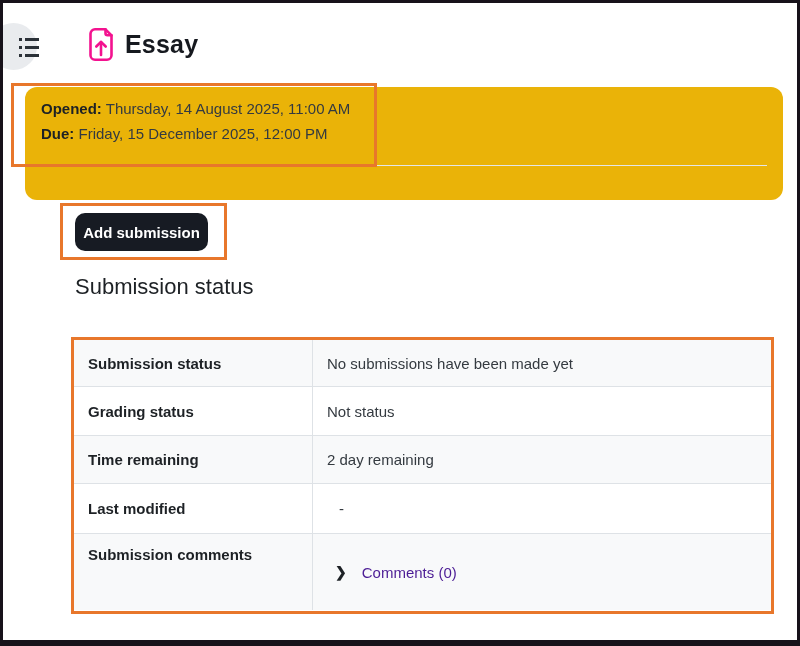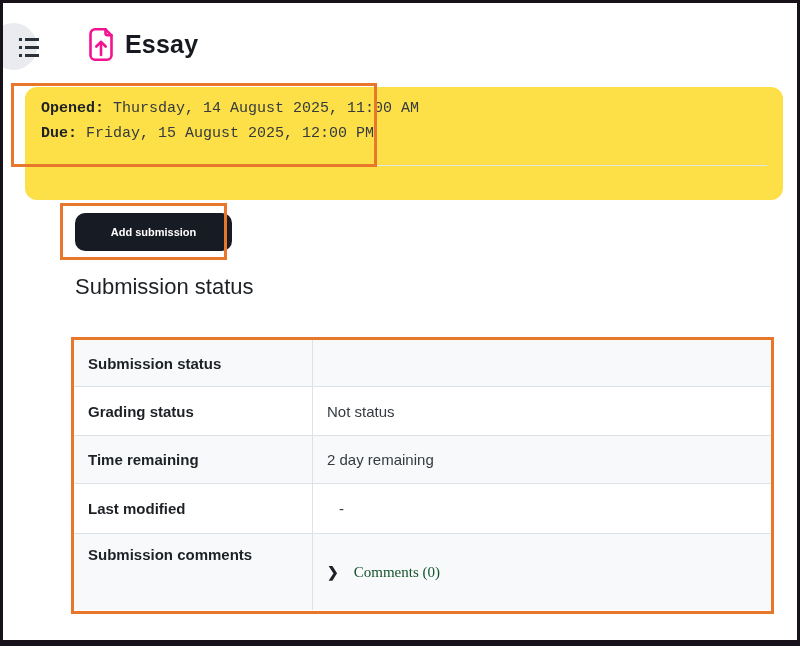--- a/index.html
+++ b/index.html
@@ -33,43 +33,43 @@
   .activity-icon { position: absolute; left: 84px; top: 24px; }
   .page-title {
     position: absolute; left: 122px; top: 27px;
     font-size: 25px; font-weight: 700; color: #16191f; letter-spacing: 0.2px;
   }
 
   
   .info-box {
     position: absolute; left: 22px; top: 84px;
     width: 758px; height: 113px;
-    background: #fde047; border-radius: 12px; font-family: Liberation Mono, monospace;
+    background: #eab308; border-radius: 12px;
   }
   .info-dates { position: absolute; left: 16px; top: 9px; font-size: 15px; line-height: 25px; color: #343a40; }
   .info-dates b { color: #1d2125; }
   .info-divider {
     position: absolute; left: 16px; right: 16px; top: 78px;
     border-top: 1px solid #e3e6e9;
   }
 
   
   .annot { position: absolute; border: 3px solid #e8772b; pointer-events: none; }
   .annot-dates  { left: 8px;  top: 80px;  width: 366px; height: 84px; }
   .annot-button { left: 57px; top: 200px; width: 167px; height: 57px; }
   .annot-table  { left: 68px; top: 334px; width: 703px; height: 277px; }
 
   
   .add-submission-btn {
     position: absolute; left: 72px; top: 210px;
-    width: 157px; height: 38px;
+    width: 133px; height: 38px;
     background: #171b23; color: #ffffff;
     border: none; border-radius: 10px;
     font-family: "Liberation Sans", sans-serif;
-    font-size: 11px; font-weight: 600; cursor: pointer;
+    font-size: 15px; font-weight: 600; cursor: pointer;
   }
 
   .section-heading {
     position: absolute; left: 72px; top: 271px;
     font-size: 22px; font-weight: 500; color: #1d2125;
   }
 
   
   .status-table {
     position: absolute; left: 71px; top: 337px;
@@ -88,24 +88,24 @@
     font-weight: 700; color: #1d2125;
   }
   .s-value {
     flex: 1; display: flex; align-items: center;
     padding-left: 14px; color: #343a40;
   }
   .row-h1 { height: 47px; }
   .row-h2 { height: 49px; }
   .row-h3 { height: 48px; justify-content: center; }
   .row-h4 { height: 50px; gap: 12px; }
-  .row-h5 { height: 76px; }
+  .row-h5 { height: 76px; gap: 8px; }
   .s-row.top-label .s-label { align-items: flex-start; padding-top: 12px; }
   .chevron-right { color: #1d2125; font-size: 14px; font-weight: 700; margin-right: 15px; cursor: pointer; }
-  .comments-link { color: #14532d; text-decoration: none; cursor: pointer; font-family: Liberation Serif, serif; }
+  .comments-link { color: #4c1d95; text-decoration: none; cursor: pointer; }
 </style>
 </head>
 <body>
 
 <div class="screen">
 
   <div class="drawer-toggle"></div>
   <div class="list-icon">
     <span class="li-row" style="top:0"></span>
     <span class="li-row" style="top:8px"></span>
@@ -123,34 +123,35 @@
   <h1 class="page-title">Essay</h1>
 
   <div class="info-box">
     <div class="info-dates">
       <div>
         <b>Opened:</b>
         <span>Thursday, 14 August 2025, 11:00 AM</span>
       </div>
       <div>
         <b>Due:</b>
-        <span>Friday, 15 August 2025, 12:00 PM</span>
+        <span>Friday, 15 December 2025, 12:00 PM</span>
       </div>
     </div>
     <div class="info-divider"></div>
   </div>
 
   <button class="add-submission-btn">Add submission</button>
 
   <h2 class="section-heading">Submission status</h2>
 
   <div class="status-table">
 
     <div class="s-row striped row-h1">
       <div class="s-label">Submission status</div>
+      <div class="s-value">No submissions have been made yet</div>
     </div>
 
     <div class="s-row plain row-h2">
       <div class="s-label">Grading status</div>
       <div class="s-value">Not status</div>
     </div>
 
     <div class="s-row striped row-h3">
       <div class="s-label">Time remaining</div>
       <div class="s-value">2 day remaining</div>

